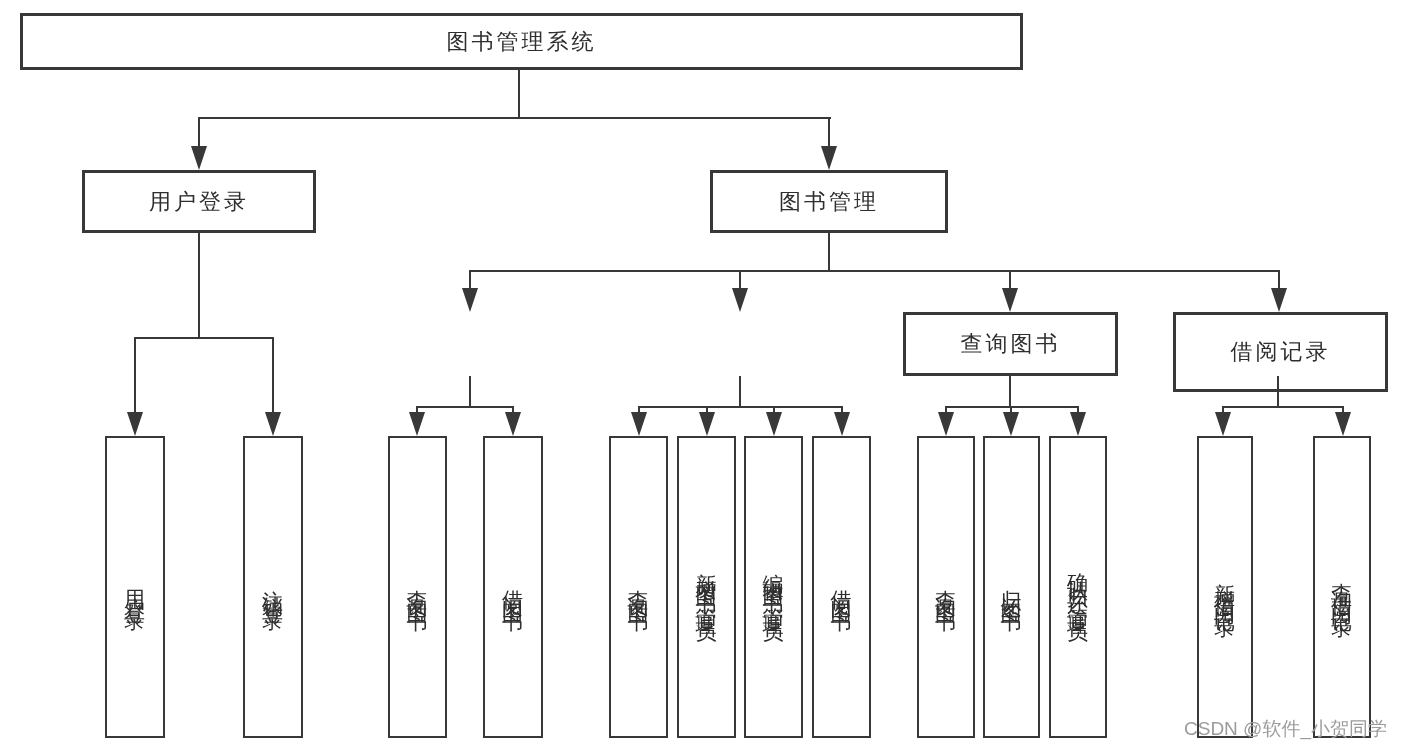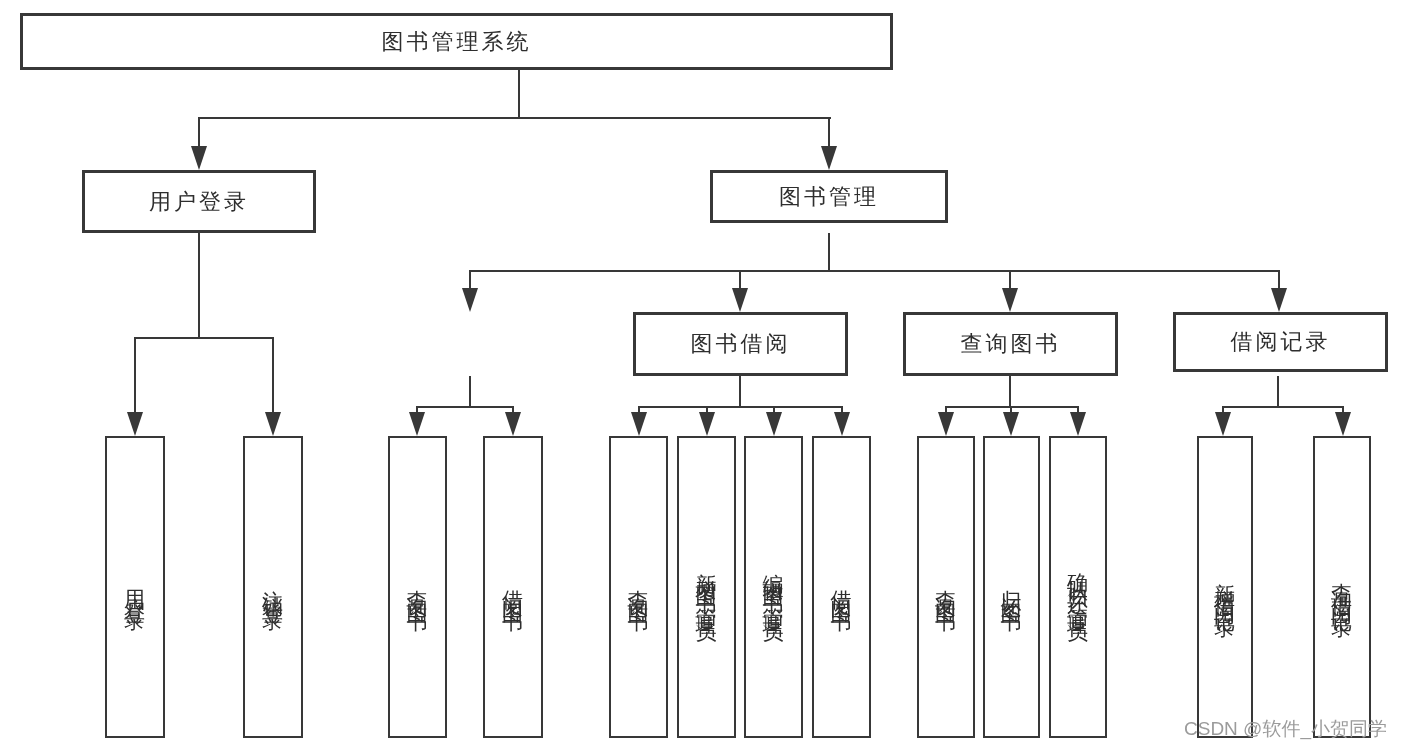--- a/index.html
+++ b/index.html
@@ -56,35 +56,35 @@
     color: #9b9b9b;
     white-space: nowrap;
     z-index: 10;
   }
 </style>
 </head>
 <body>
 
 <div class="canvas">
 
-  <div class="box hbox" style="left:20px; top:13px; width:873px; height:57px;">
+  <div class="box hbox" style="left:20px; top:13px; width:1003px; height:57px;">
     <span class="hlabel">图书管理系统</span>
   </div>
 
   <div class="vline" style="left:518px; top:70px; height:48px;"></div>
   <div class="hline" style="left:198px; top:117px; width:633px;"></div>
   <div class="vline" style="left:198px; top:117px; height:32px;"></div>
   <div class="arrow" style="left:191px; top:146px;"></div>
   <div class="vline" style="left:828px; top:117px; height:32px;"></div>
   <div class="arrow" style="left:821px; top:146px;"></div>
 
   <div class="box hbox" style="left:82px; top:170px; width:234px; height:63px;">
     <span class="hlabel">用户登录</span>
   </div>
-  <div class="box hbox" style="left:710px; top:170px; width:238px; height:53px;">
+  <div class="box hbox" style="left:710px; top:170px; width:238px; height:63px;">
     <span class="hlabel">图书管理</span>
   </div>
 
   <div class="vline" style="left:198px; top:233px; height:105px;"></div>
   <div class="hline" style="left:134px; top:337px; width:140px;"></div>
   <div class="vline" style="left:134px; top:337px; height:78px;"></div>
   <div class="arrow" style="left:127px; top:412px;"></div>
   <div class="vline" style="left:272px; top:337px; height:78px;"></div>
   <div class="arrow" style="left:265px; top:412px;"></div>
 
@@ -92,27 +92,24 @@
   <div class="hline" style="left:469px; top:270px; width:811px;"></div>
   <div class="vline" style="left:469px; top:270px; height:22px;"></div>
   <div class="arrow" style="left:462px; top:288px;"></div>
   <div class="vline" style="left:739px; top:270px; height:22px;"></div>
   <div class="arrow" style="left:732px; top:288px;"></div>
   <div class="vline" style="left:1009px; top:270px; height:22px;"></div>
   <div class="arrow" style="left:1002px; top:288px;"></div>
   <div class="vline" style="left:1278px; top:270px; height:22px;"></div>
   <div class="arrow" style="left:1271px; top:288px;"></div>
 
-  <div class="box hbox" style="left:633px; top:312px; width:215px; height:64px;">
-    <span class="hlabel">图书借阅</span>
-  </div>
   <div class="box hbox" style="left:903px; top:312px; width:215px; height:64px;">
     <span class="hlabel">查询图书</span>
   </div>
-  <div class="box hbox" style="left:1173px; top:312px; width:215px; height:60px;">
+  <div class="box hbox" style="left:1173px; top:312px; width:215px; height:80px;">
     <span class="hlabel">借阅记录</span>
   </div>
 
   <div class="vline" style="left:469px; top:376px; height:31px;"></div>
   <div class="hline" style="left:416px; top:406px; width:98px;"></div>
   <div class="vline" style="left:416px; top:406px; height:10px;"></div>
   <div class="arrow" style="left:409px; top:412px;"></div>
   <div class="vline" style="left:512px; top:406px; height:10px;"></div>
   <div class="arrow" style="left:505px; top:412px;"></div>
 

